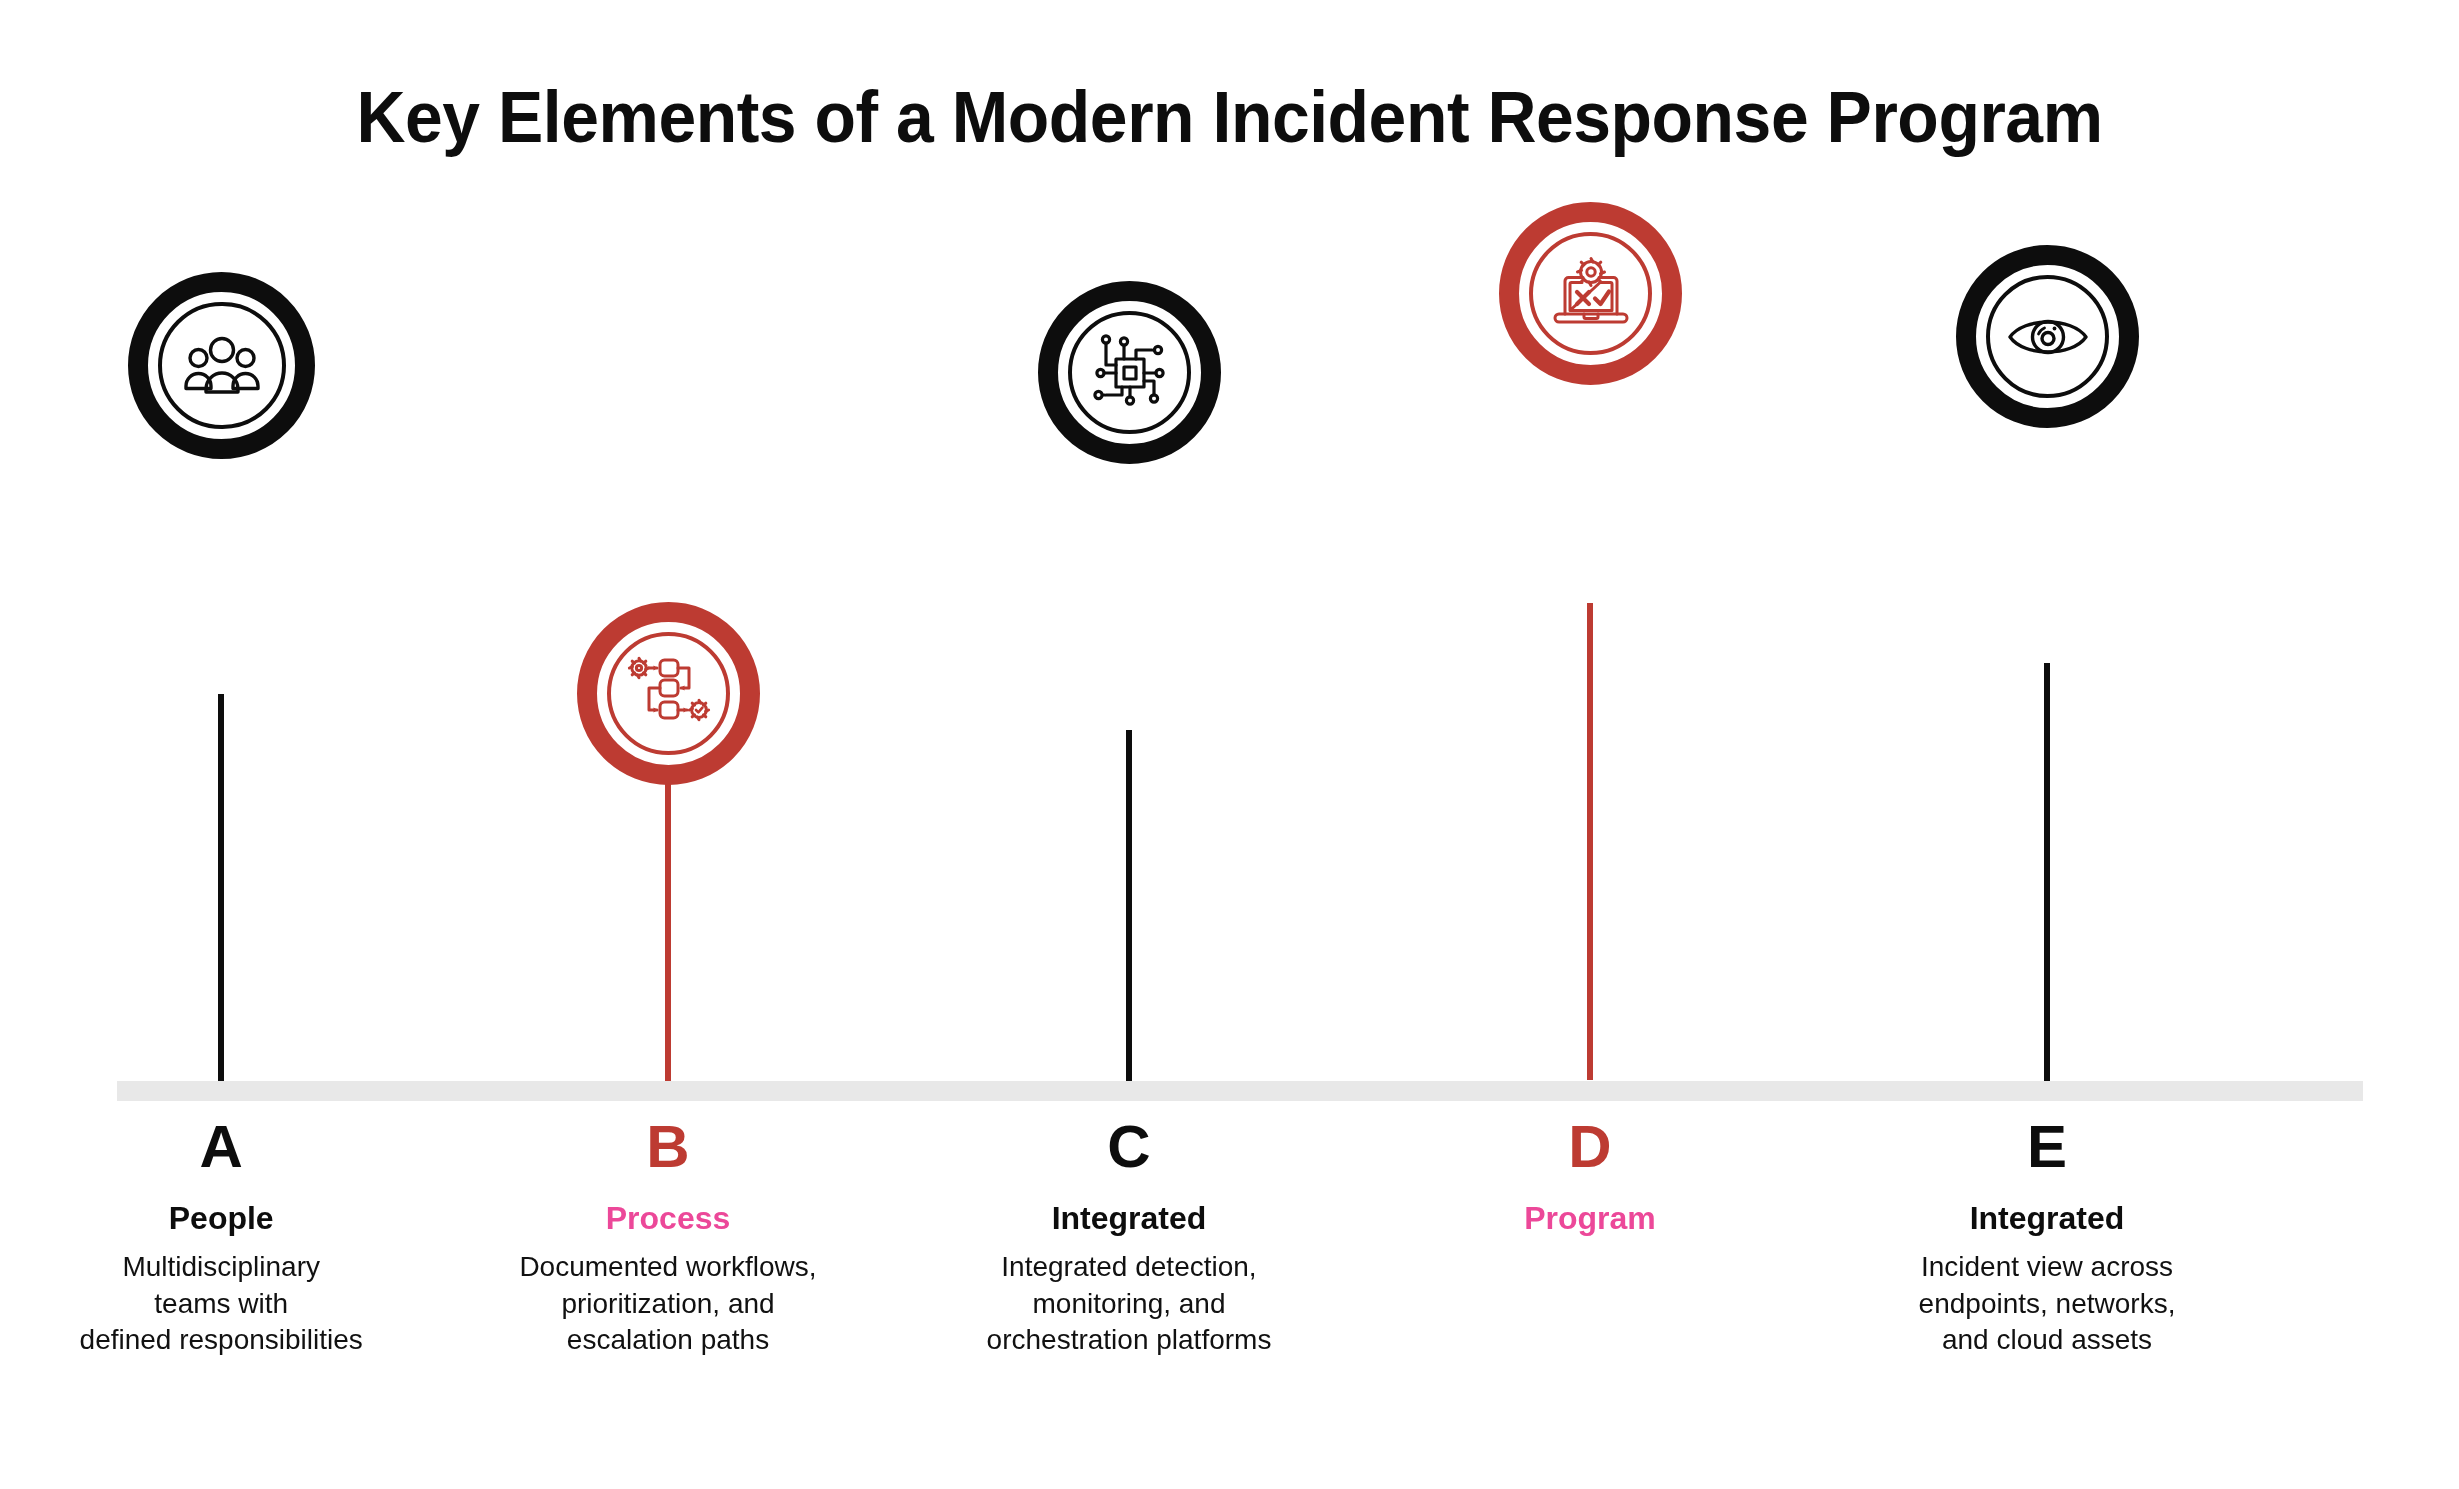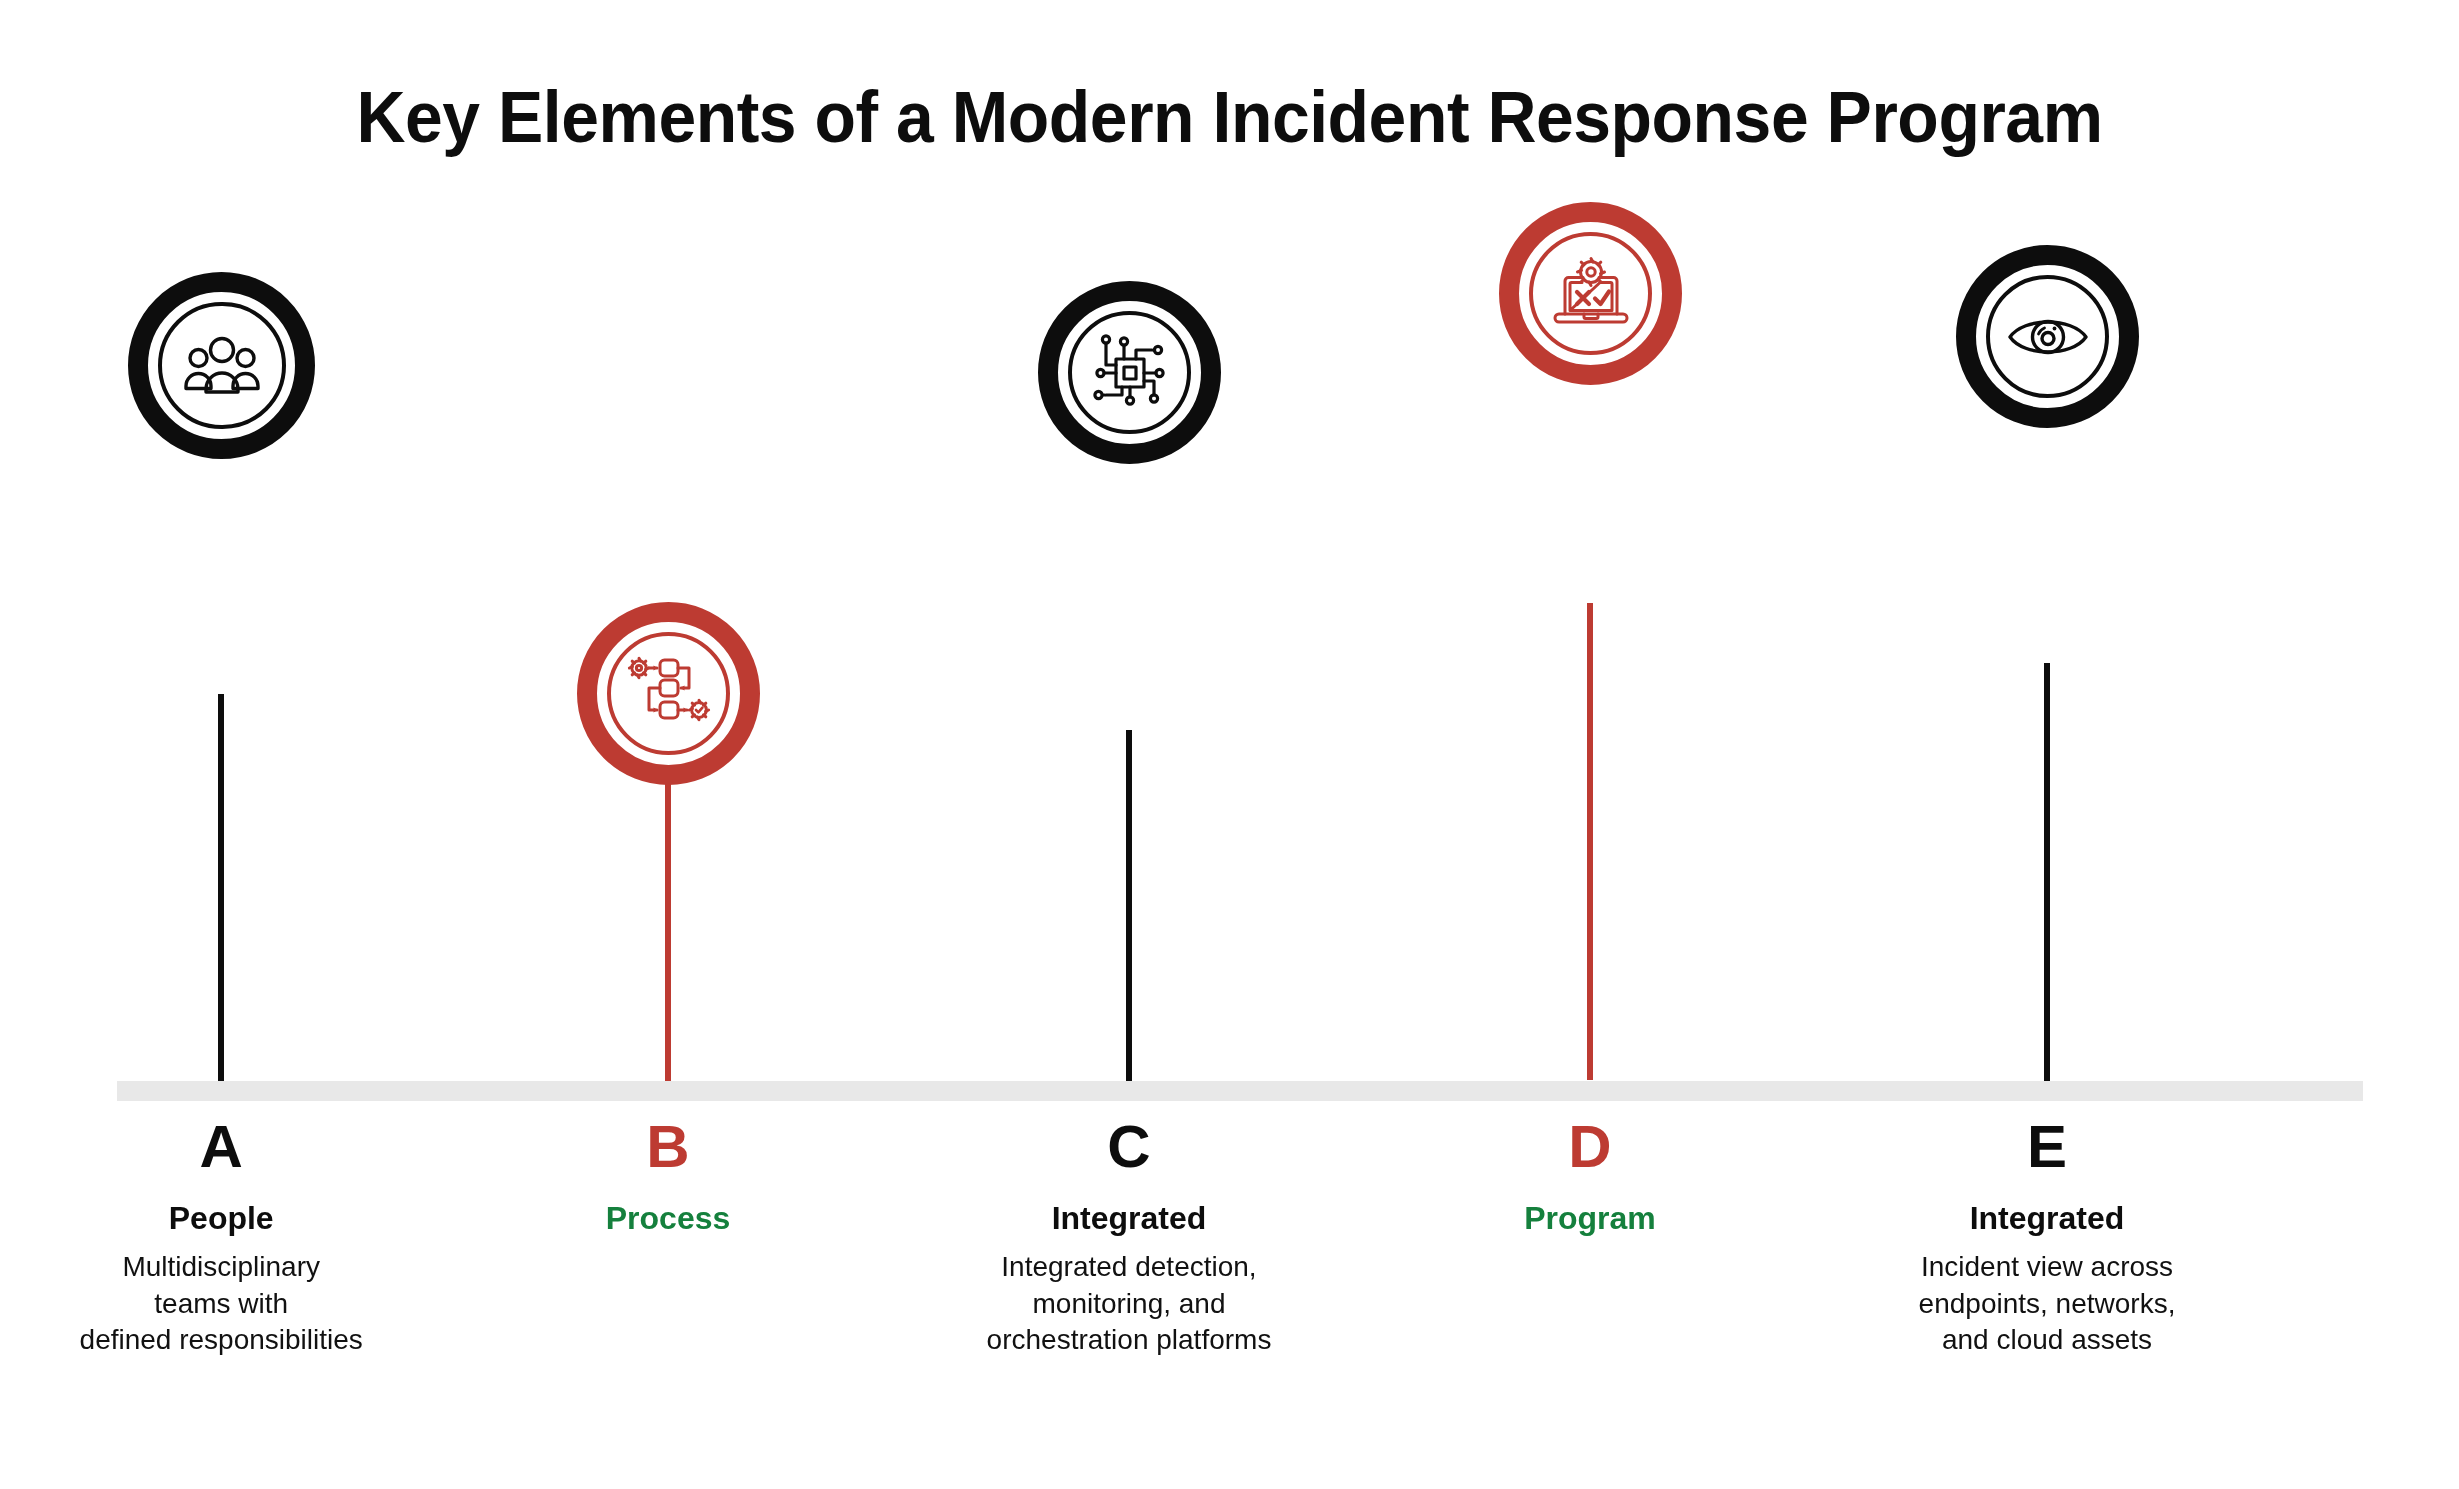--- a/index.html
+++ b/index.html
@@ -129,21 +129,21 @@
   }
   .letter.red { color: #bd3b32; }
 
   .label {
     margin-top: 25px;
     font-size: 32px;
     font-weight: 700;
     line-height: 1;
     color: #0d0d0d;
   }
-  .label.red { color: #15803d; }
+  .label.red { color: #ec4899; }
 
   .desc {
     margin-top: 15.4px;
     font-size: 28px;
     font-weight: 400;
     line-height: 1.30;
     color: #111111;
     white-space: pre-line;
   }
 </style>
@@ -213,20 +213,23 @@
             <path d="M80 56.4 L81.6 59 M80 75.6 L78.4 73 M70.4 66 L73.4 64.6 M89.6 66 L86.6 67.4
                      M73.2 59.2 L75.6 61.1 M86.8 72.8 L84.4 70.9 M86.8 59.2 L84.4 61.1 M73.2 72.8 L75.6 70.9"></path>
             <path d="M77 66 L79.3 68.3 L83.4 63.6" stroke-width="2.6"></path>
           </g>
         </svg>
       </div>
     </div>
     <div class="caption" style="top:1117px;">
       <div class="letter red">B</div>
       <div class="label red">Process</div>
+      <div class="desc">Documented workflows,
+prioritization, and
+escalation paths</div>
     </div>
   </div>
 
   <div class="column col-2">
     <div class="stem" style="top:730px; height:351px;"></div>
     <div class="badge black" style="top:281px; width:183px; height:183px; margin-left:-91px; top:281px;">
       <div class="badge-inner">
         <svg class="badge-icon" viewBox="0 0 100 100">
           <g fill="none" stroke="#0d0d0d" stroke-width="3.2" stroke-linecap="round" stroke-linejoin="round">
             <rect x="36" y="36" width="28" height="28"></rect>

